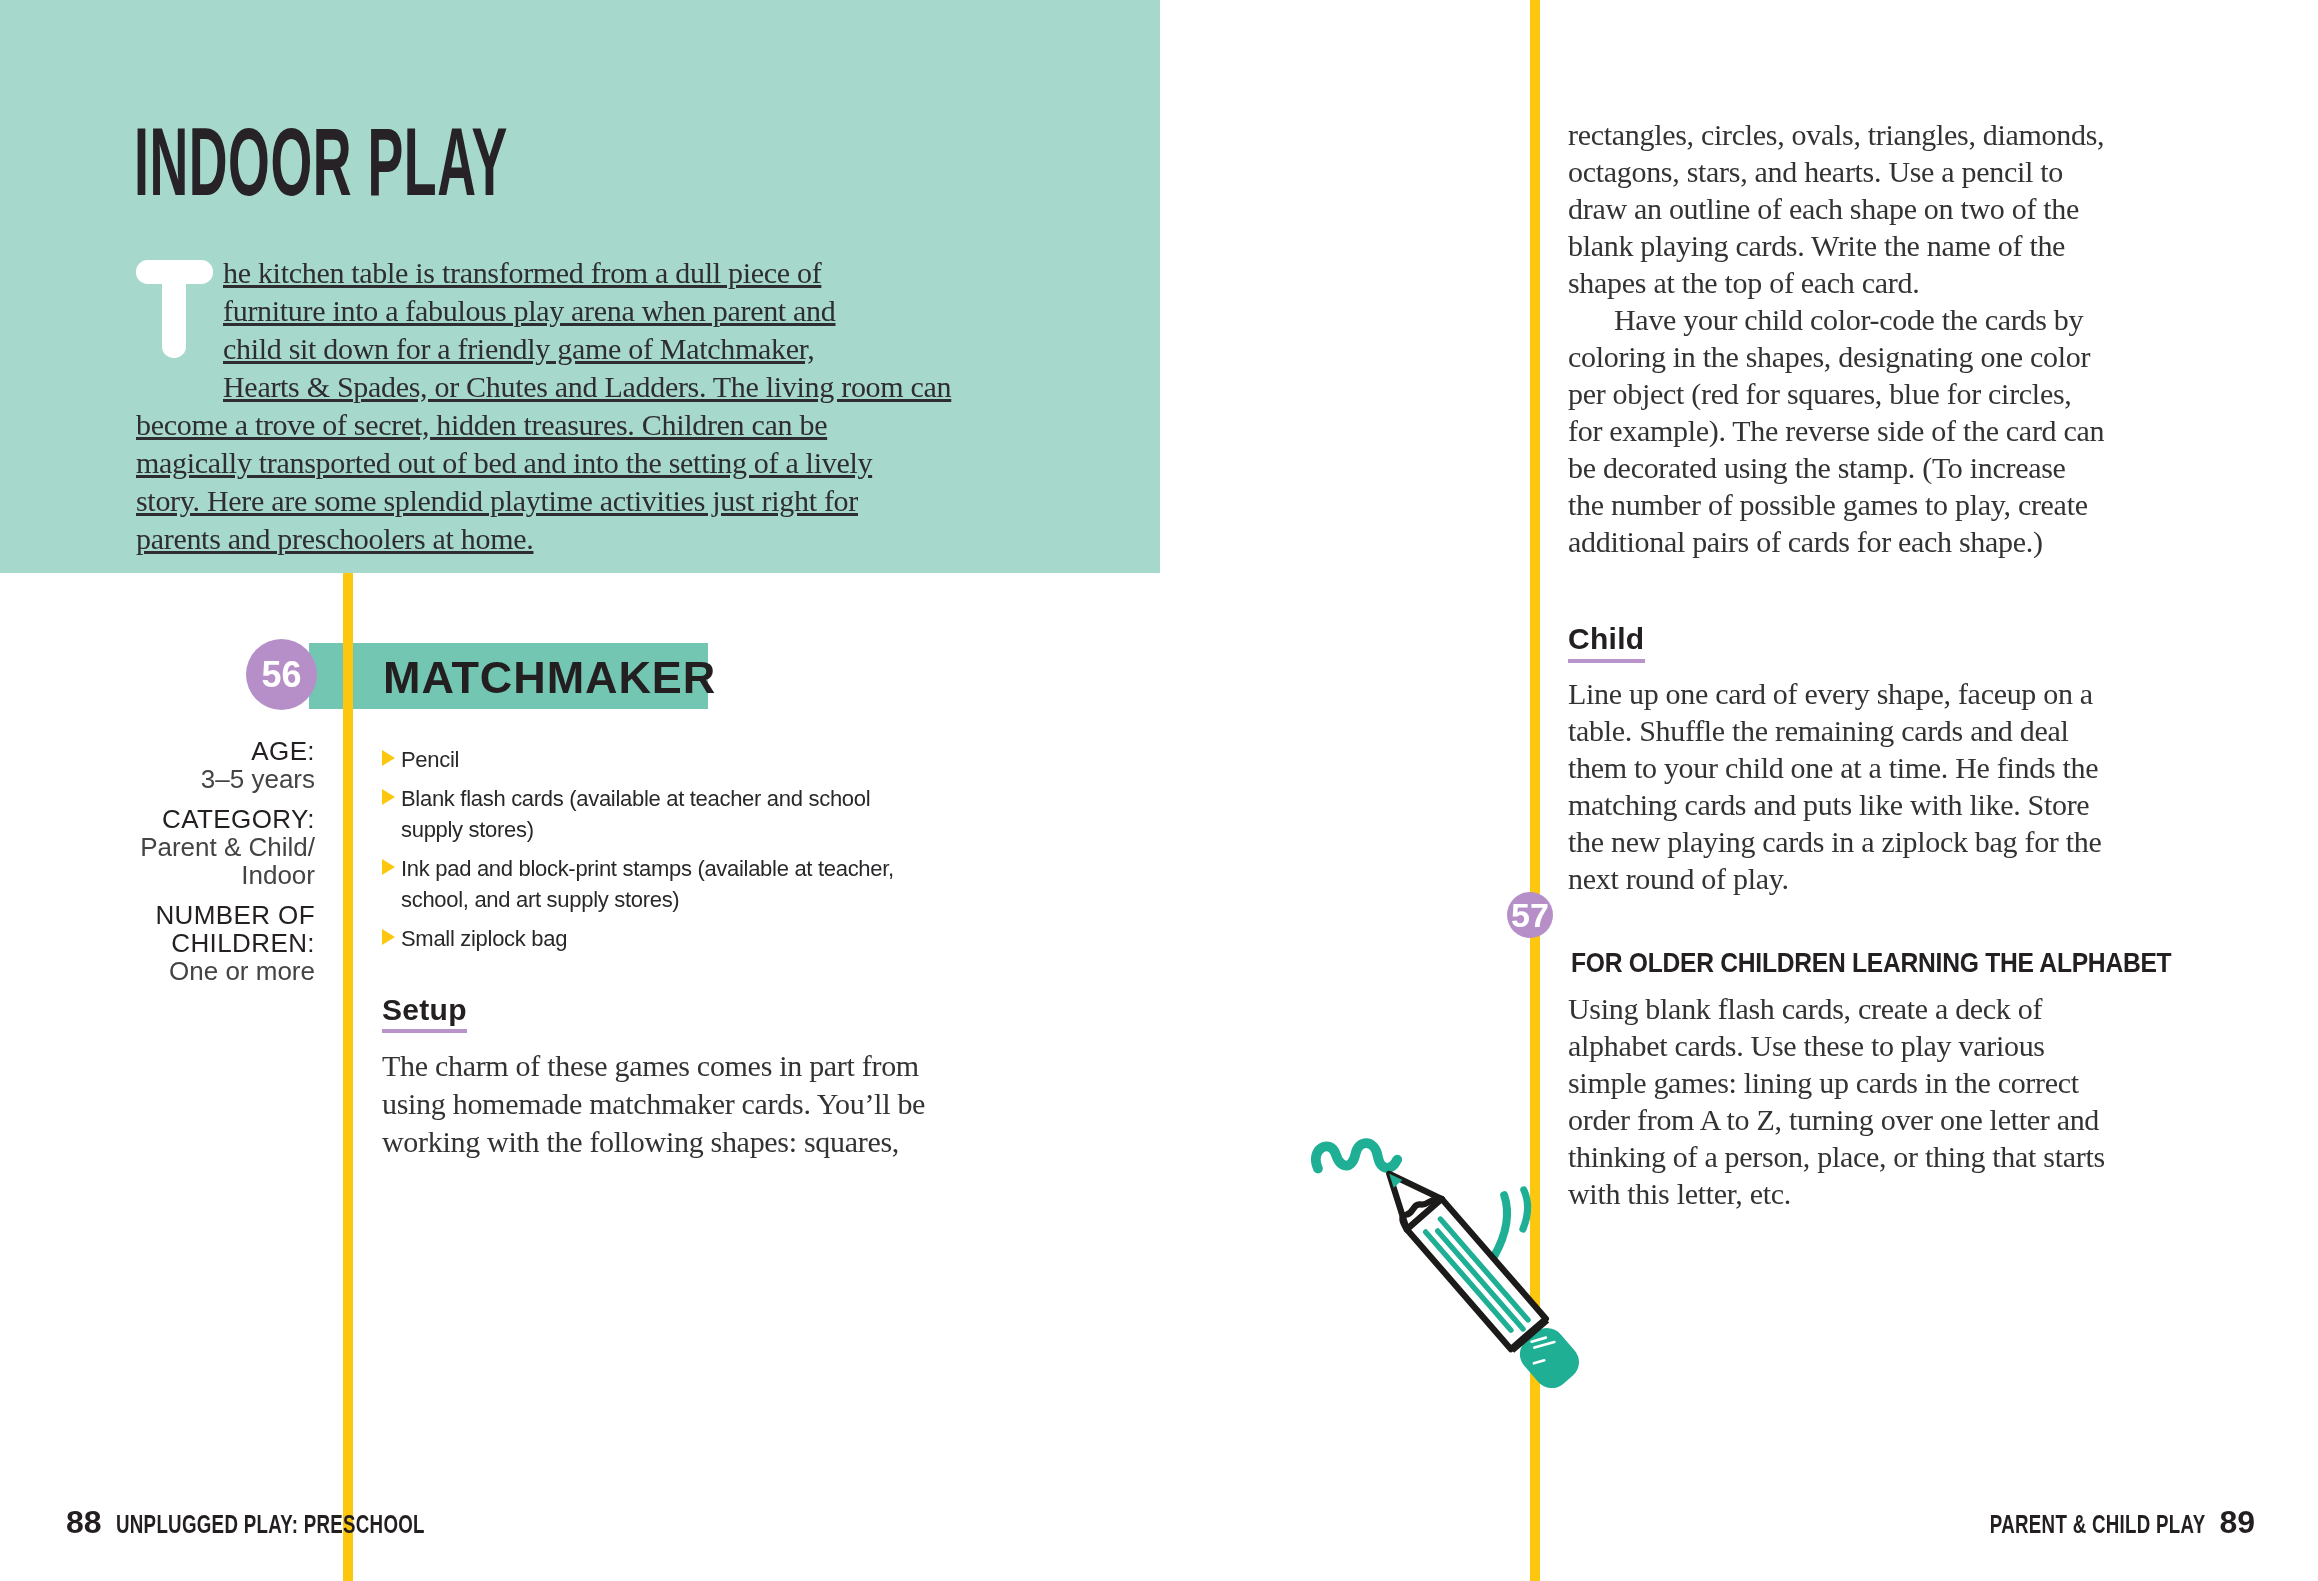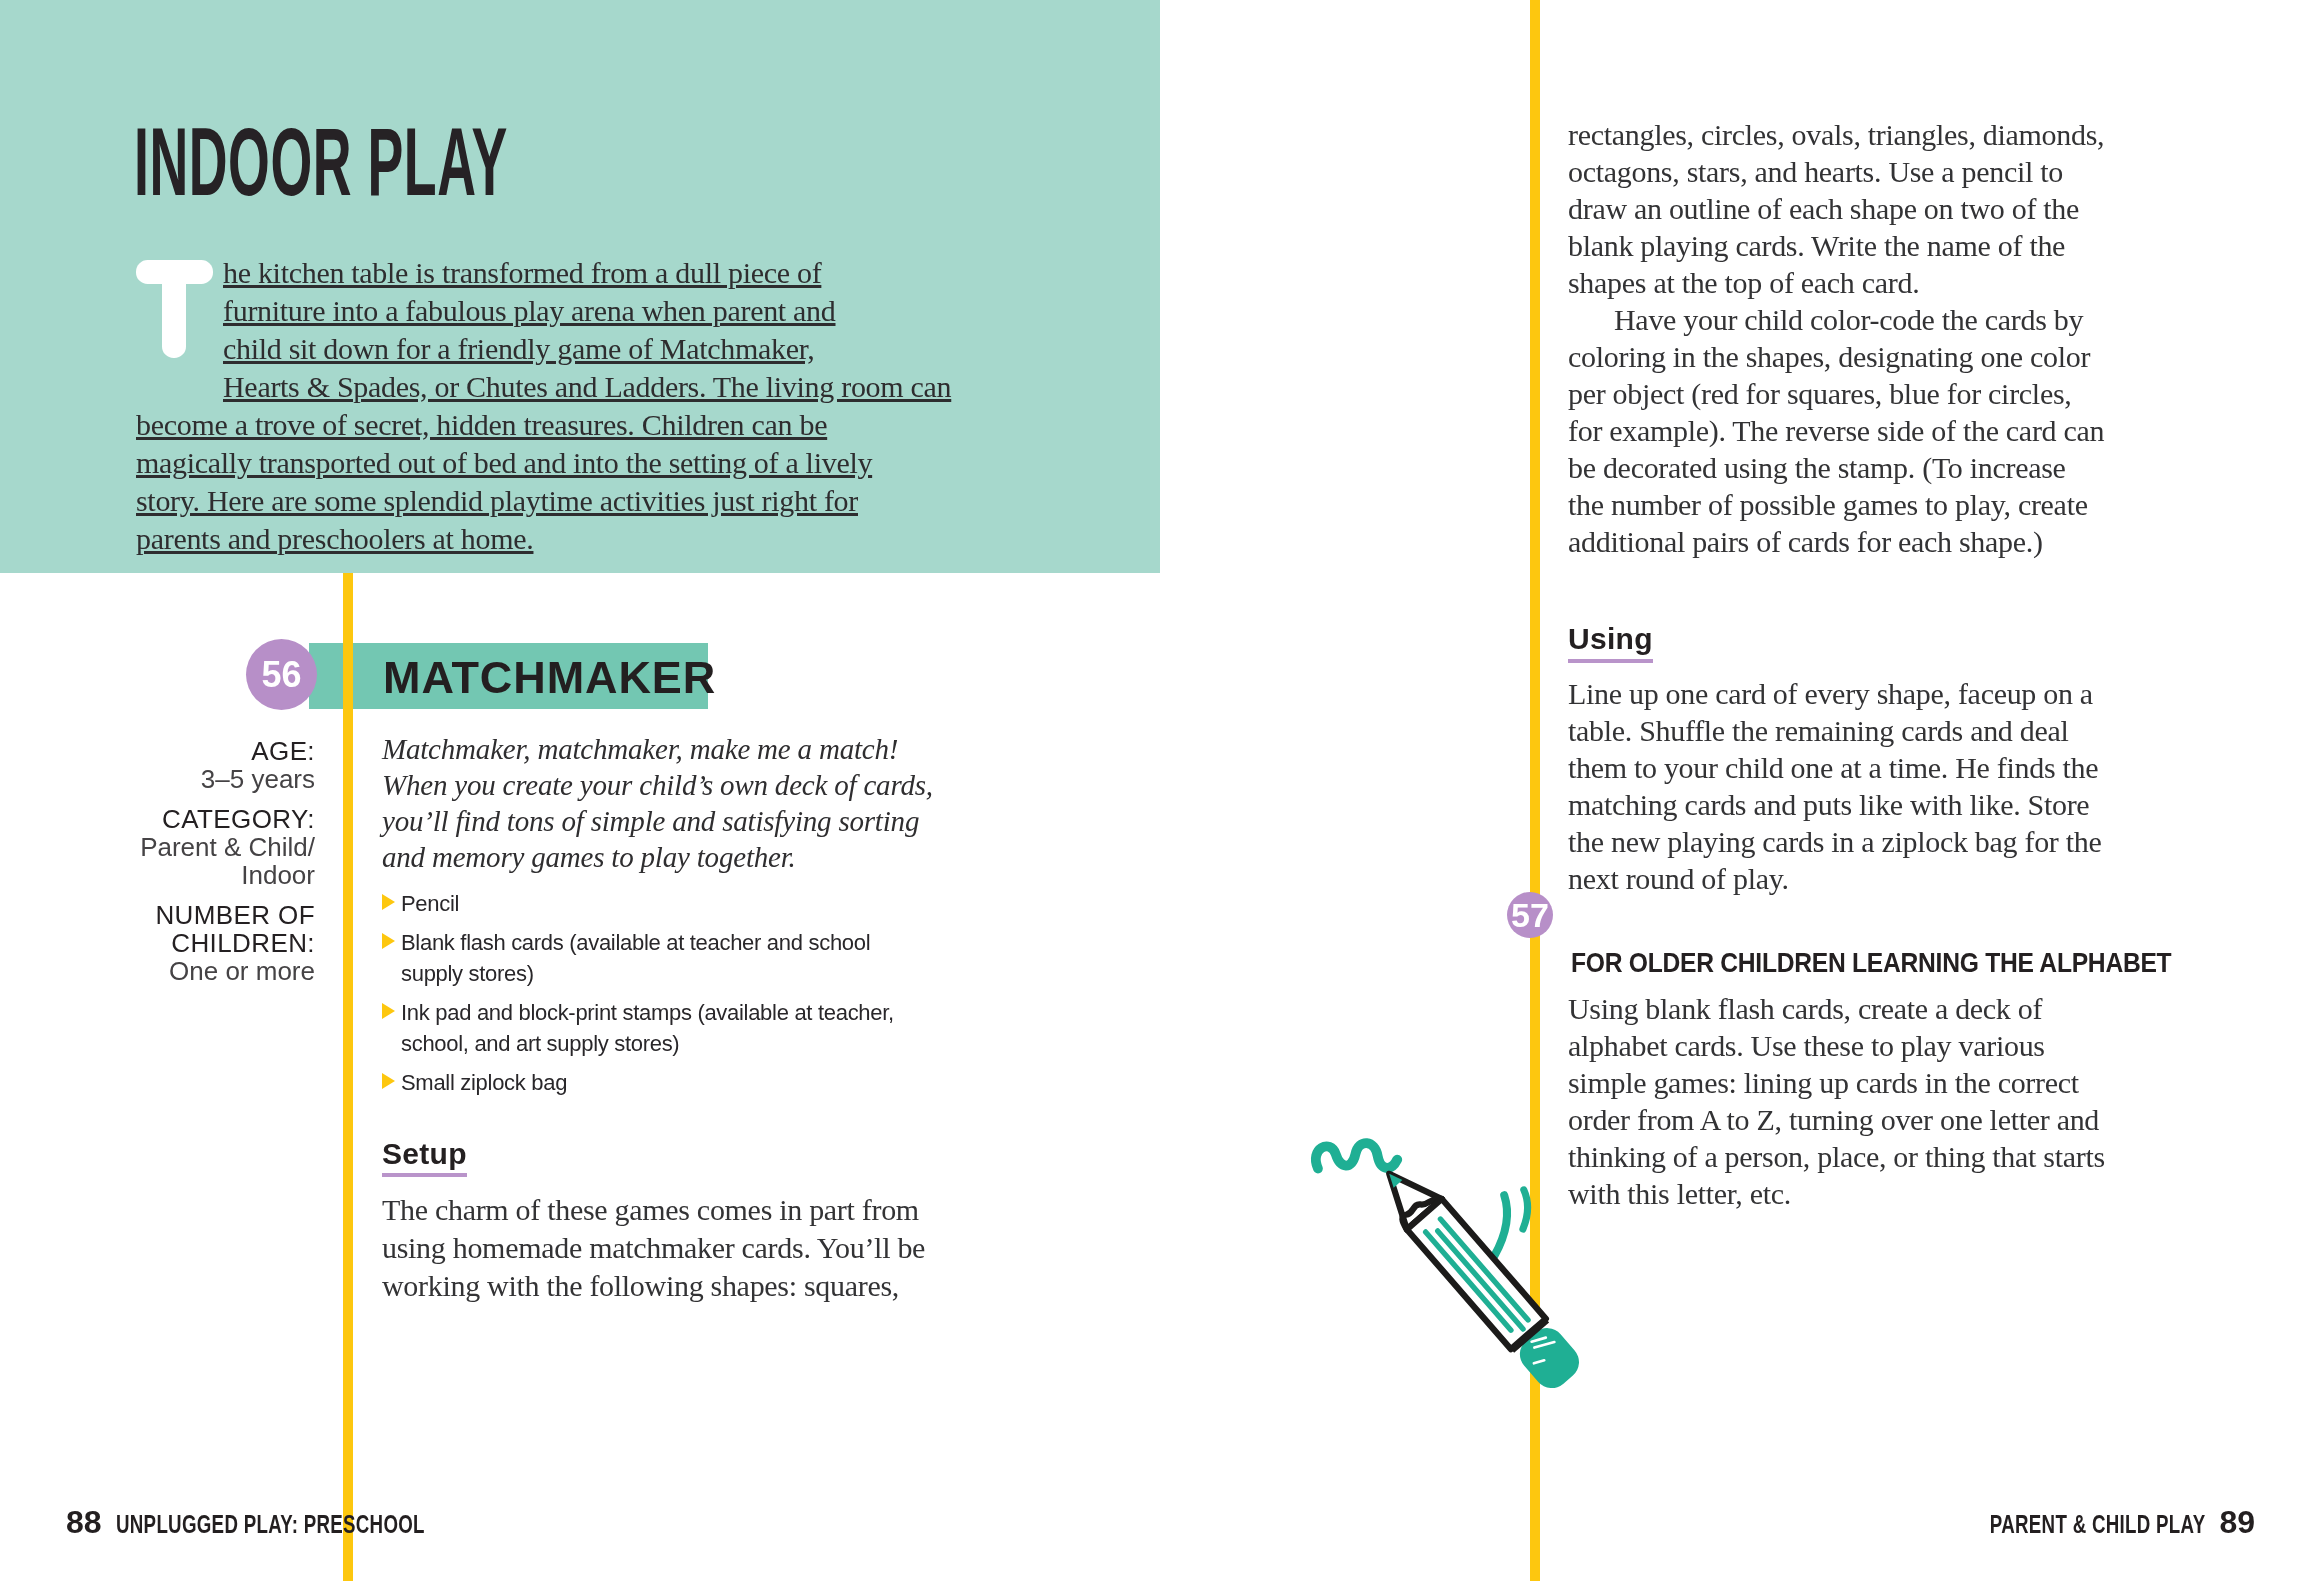--- a/index.html
+++ b/index.html
@@ -108,24 +108,20 @@
   <div class="meta mg2">
     <div class="meta-label">CATEGORY:</div>
     <div class="meta-value">Parent &amp; Child/ Indoor</div>
   </div>
   <div class="meta mg3">
     <div class="meta-label">NUMBER OF CHILDREN:</div>
     <div class="meta-value">One or more</div>
   </div>
 
   <div class="main-left">
-    <p class="tagline pre" style="margin:0">Matchmaker, matchmaker, make me a match!
-When you create your child’s own deck of cards,
-you’ll find tons of simple and satisfying sorting
-and memory games to play together.</p>
     <ul class="mat-list">
       <li>
           <span class="tri"></span>
           <span class="pre">Pencil</span>
         </li>
       <li>
           <span class="tri"></span>
           <span class="pre">Blank flash cards (available at teacher and school
 supply stores)</span>
         </li>
@@ -159,21 +155,21 @@
 blank playing cards. Write the name of the
 shapes at the top of each card.</p>
     <p class="body-p serif pre indent">Have your child color-code the cards by
 coloring in the shapes, designating one color
 per object (red for squares, blue for circles,
 for example). The reverse side of the card can
 be decorated using the stamp. (To increase
 the number of possible games to play, create
 additional pairs of cards for each shape.)</p>
     <div class="sect-wrap-play">
-      <h3 class="sect">Using</h3>
+      <h3 class="sect">Child</h3>
     </div>
     <p class="body-p serif pre play-text">Line up one card of every shape, faceup on a
 table. Shuffle the remaining cards and deal
 them to your child one at a time. He finds the
 matching cards and puts like with like. Store
 the new playing cards in a ziplock bag for the
 next round of play.</p>
   </div>
 
   <div class="badge badge-57">57</div>

